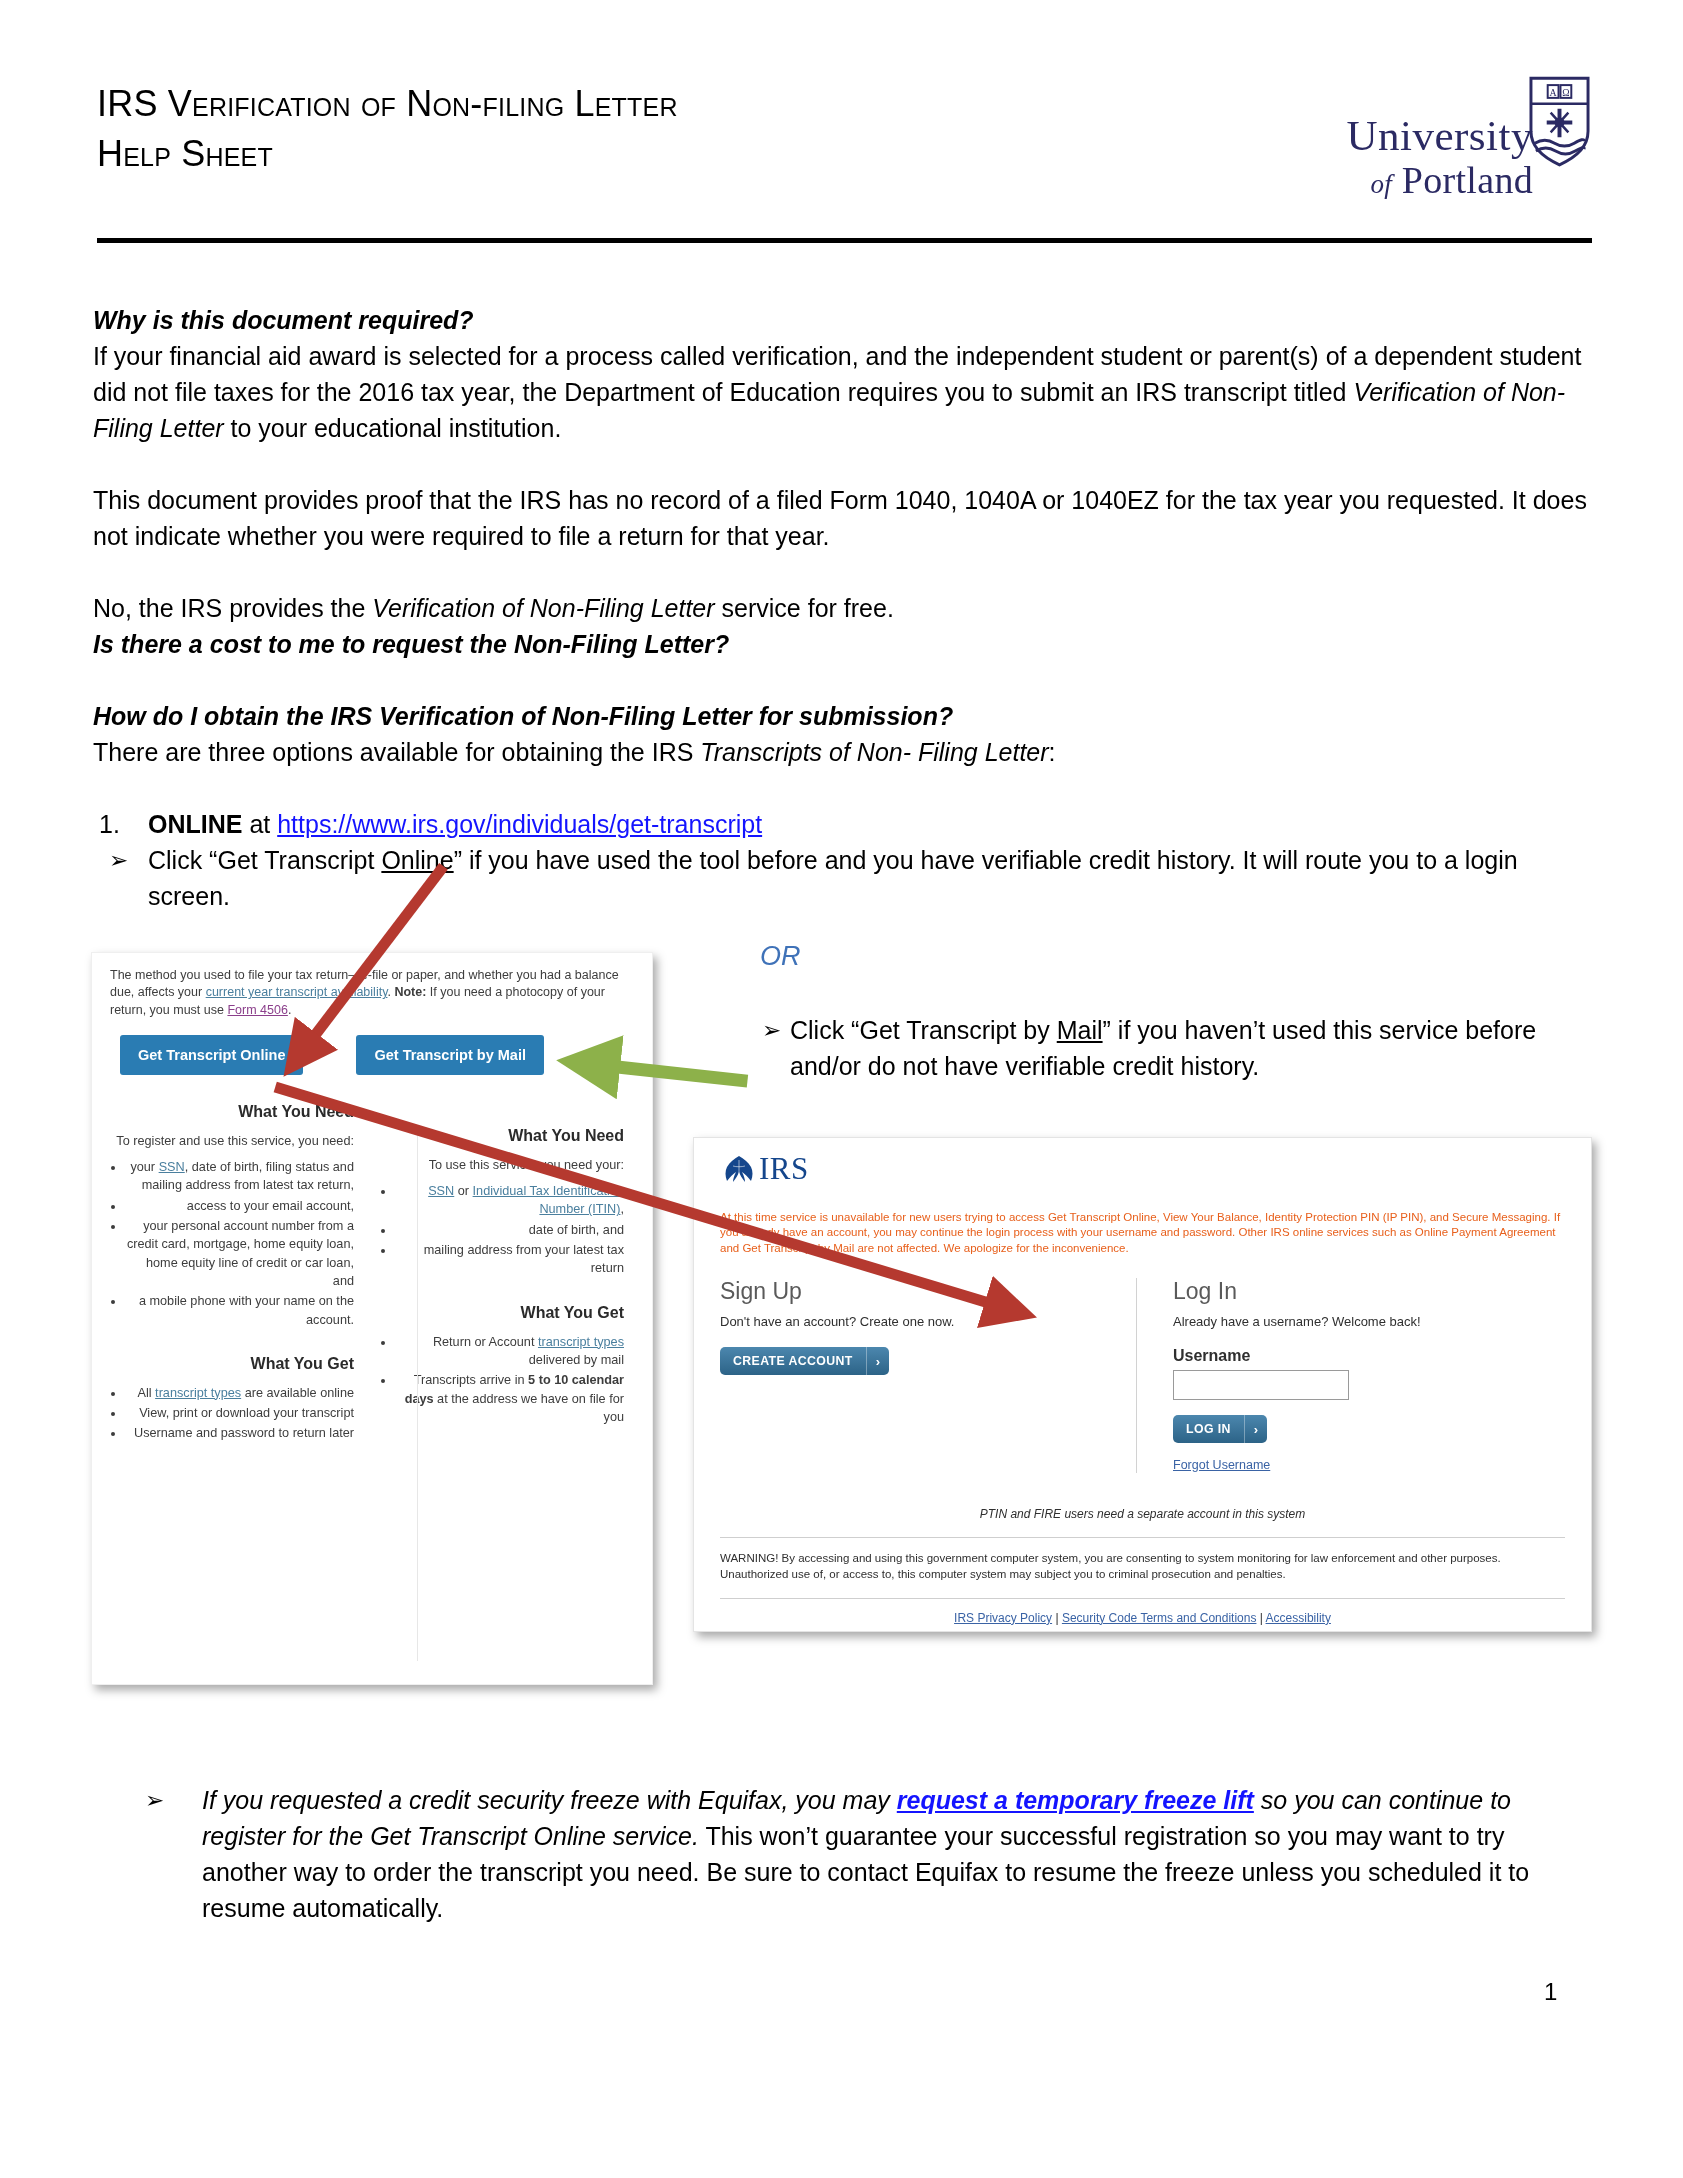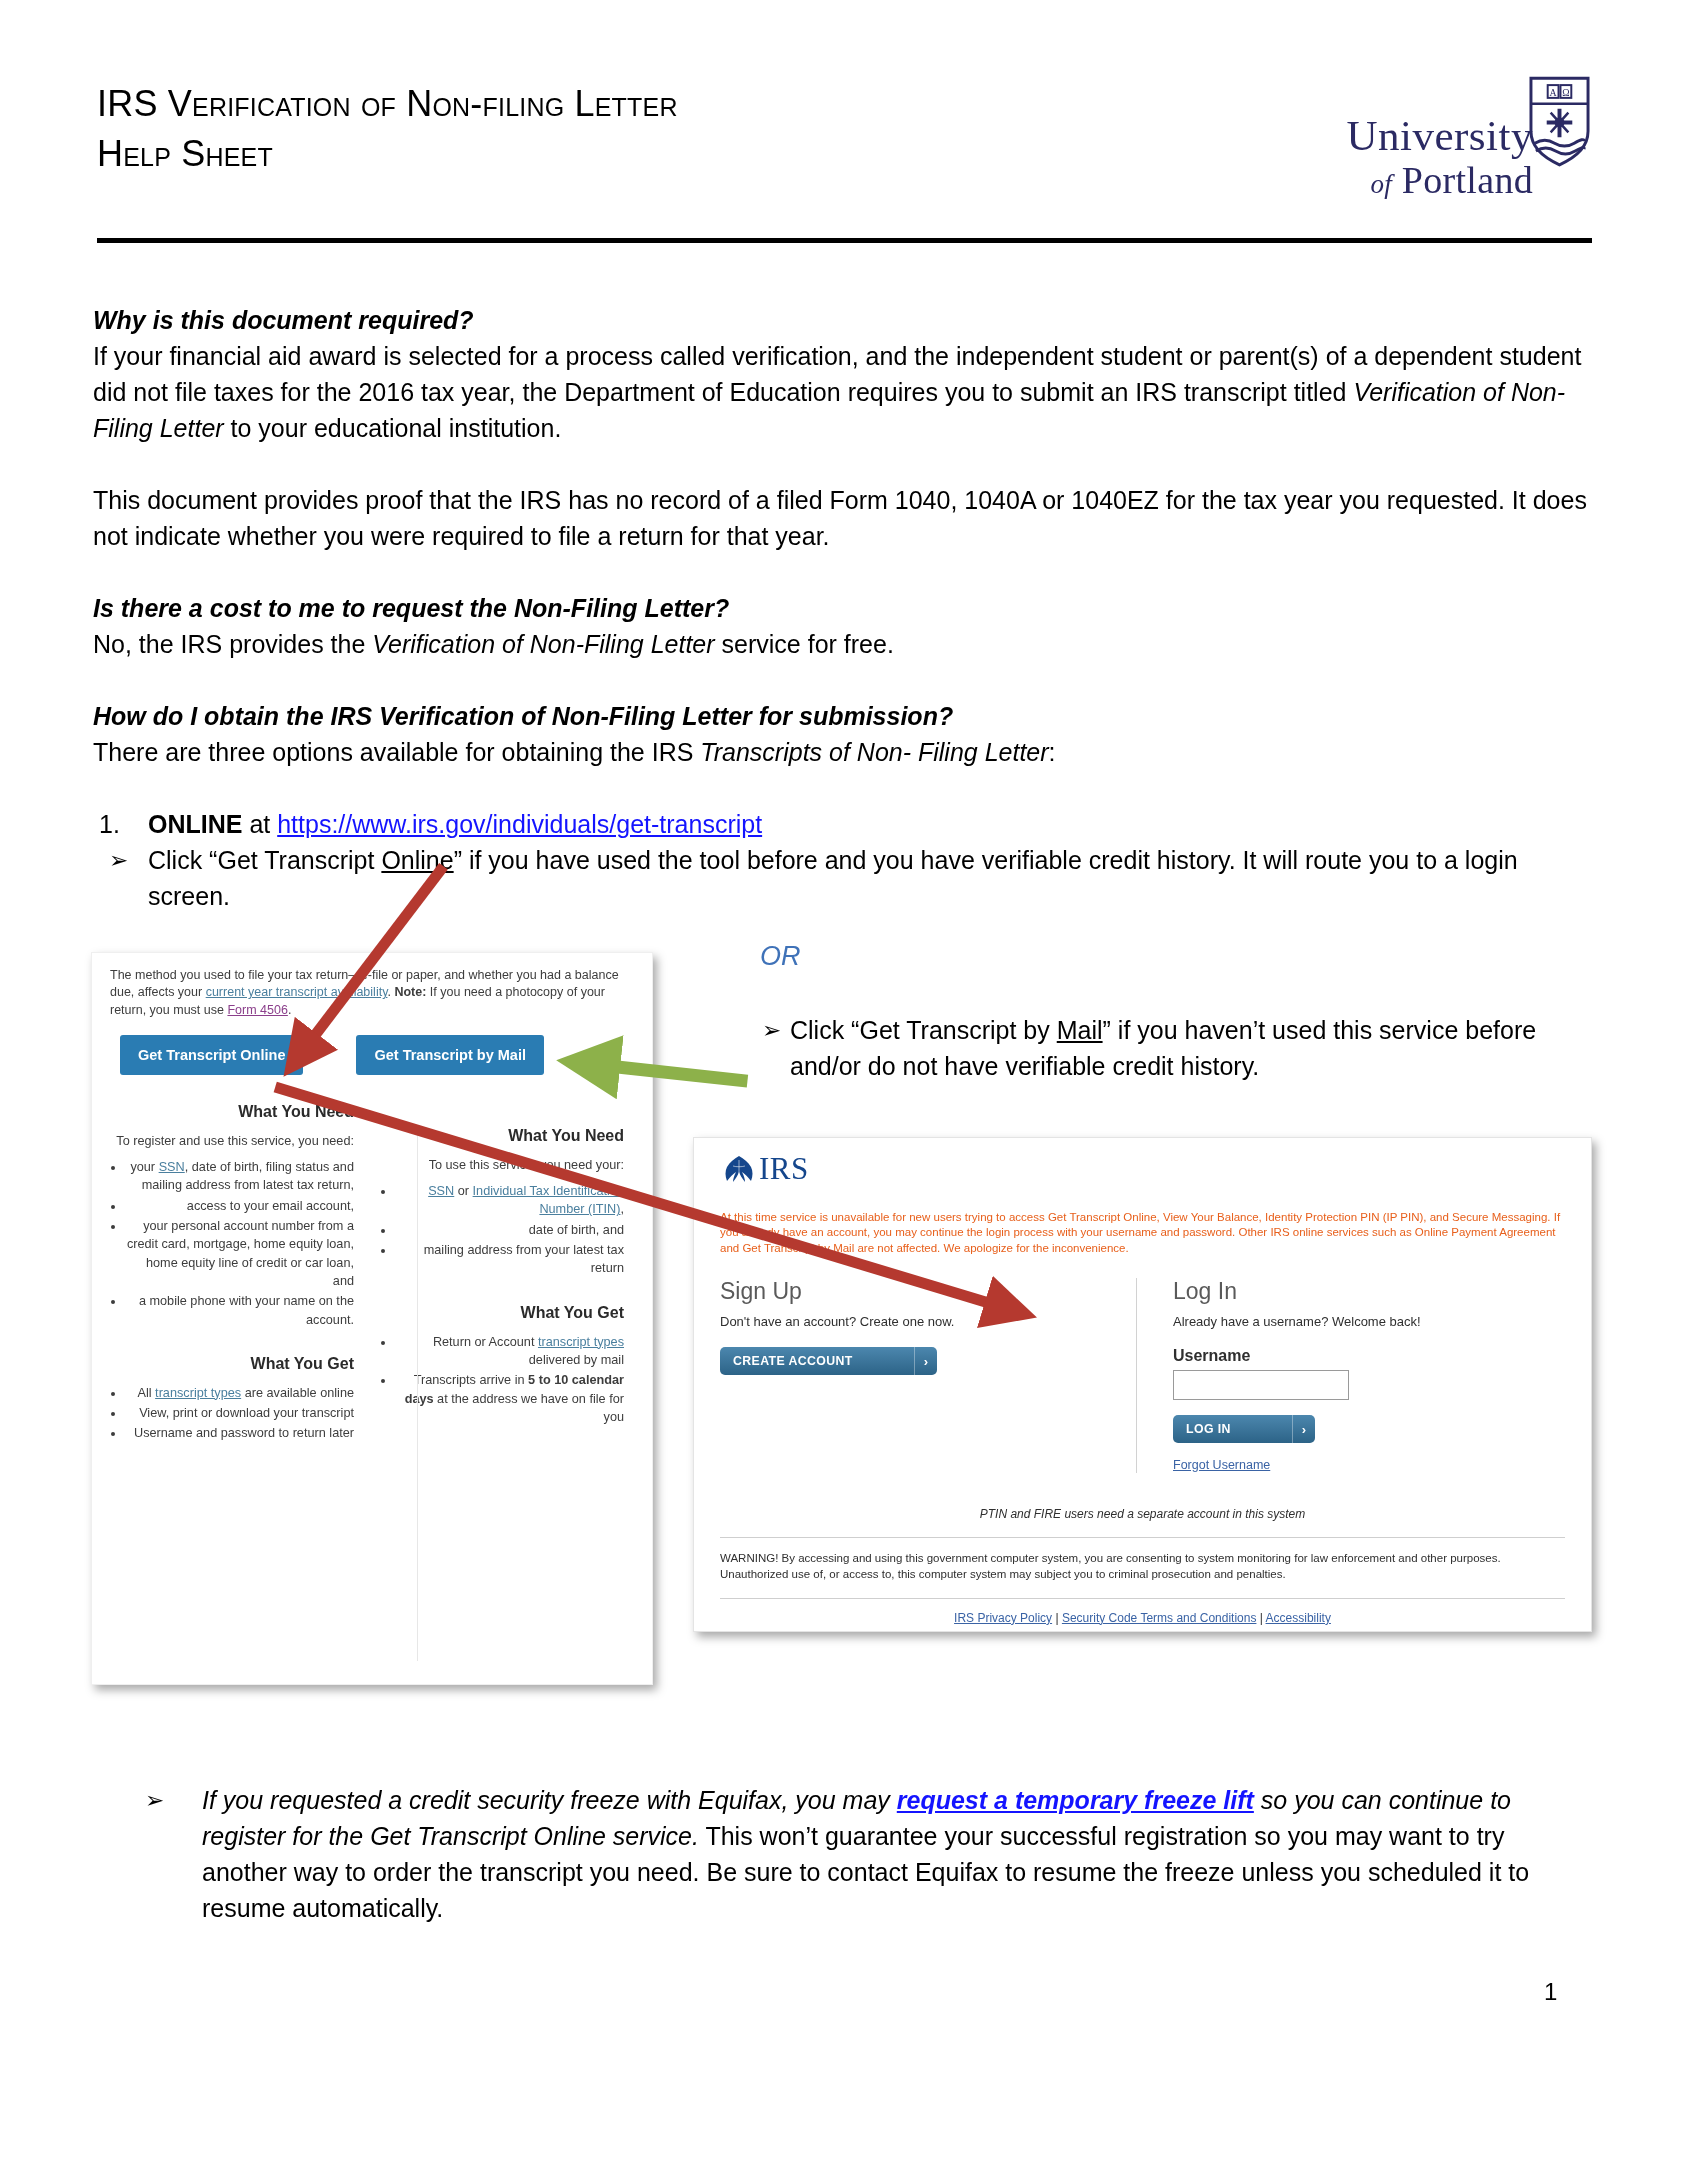--- a/index.html
+++ b/index.html
@@ -86,21 +86,21 @@
   .s2-alert { color:#e8601c; font-size:11.5px; line-height:15.4px; padding:26px 26px 0 26px; }
   .s2-cols { display:flex; padding:22px 26px 0 26px; position:relative; }
   .s2-signup { width:416px; }
   .s2-login { width:396px; padding-left:36px; border-left:1px solid #d2d2d2; }
   .s2-h { font-size:23px; color:#5a5a5a; margin:0 0 9px 0; font-weight:400; }
   .s2-sub { font-size:13px; color:#2f2f2f; margin:0 0 18px 0; }
   .s2-lbl { font-size:16px; font-weight:bold; color:#2f2f2f; margin:0 0 5px 0; }
   .s2-input { width:176px; height:30px; border:1px solid #9a9a9a; background:#fff; margin-bottom:15px; }
   .gbtn { display:inline-flex; align-items:center; background:linear-gradient(#4c87ae,#2c6387);
           color:#fff; font-size:12.3px; font-weight:bold; border-radius:5px;
-          padding:0; overflow:hidden; height:28px;gap:48px; }
+          padding:0; overflow:hidden; height:28px; }
   .gbtn .lab { padding:0 13px; letter-spacing:0.4px; }
   .gbtn .chev { border-left:1px solid rgba(255,255,255,.35); padding:0 9px;
                 height:100%; display:flex; align-items:center; font-size:13px; }
   .s2-forgot { font-size:12.5px; color:#3a63a5; text-decoration:underline; }
   .s2-ptin { text-align:center; font-size:12px; font-style:italic; color:#2f2f2f;
              margin-top:34px; }
   .s2-rule { height:1px; background:#cfcfcf; margin:16px 26px 0 26px; }
   .s2-warn { font-size:11.5px; line-height:15.3px; color:#2f2f2f; padding:13px 26px 0 26px; }
   .s2-foot { text-align:center; font-size:12px; color:#3a63a5; padding-top:12px; }
   .s2-foot a { color:#3a63a5; text-decoration:underline; }
@@ -153,22 +153,22 @@
   <div class="hrule"></div>
 
   <div class="body">
 
     <p class="para qh">Why is this document required?</p>
     <p class="para"><span>If your financial aid award is selected for a process called verification, and the independent student or parent(s) of a dependent student did not file taxes for the 2016 tax year, the Department of Education requires you to submit an IRS transcript titled </span><em class="it">Verification of Non-Filing Letter</em><span> to your educational institution.</span></p>
     <div class="gap"></div>
     <p class="para">This document provides proof that the IRS has no record of a filed Form 1040, 1040A or 1040EZ for the tax year you requested. It does not indicate whether you were required to file a return for that year.</p>
     <div class="gap"></div>
 
+    <p class="para"><span>No, the IRS provides the </span><em class="it">Verification of Non-Filing Letter</em><span> service for free.</span></p>
     <p class="para qh">Is there a cost to me to request the Non-Filing Letter?</p>
-    <p class="para"><span>No, the IRS provides the </span><em class="it">Verification of Non-Filing Letter</em><span> service for free.</span></p>
     <div class="gap"></div>
 
     <p class="para qh">How do I obtain the IRS Verification of Non-Filing Letter for submission?</p>
     <p class="para"><span>There are three options available for obtaining the IRS </span><em class="it">Transcripts of Non- Filing Letter</em><span>:</span></p>
     <div class="gap"></div>
 
     <div class="oitem">
       <span class="onum">1.</span><span class="b">ONLINE</span><span> at </span><a class="link" href="#">https://www.irs.gov/individuals/get-transcript</a>
     </div>
     <div class="bitem">

